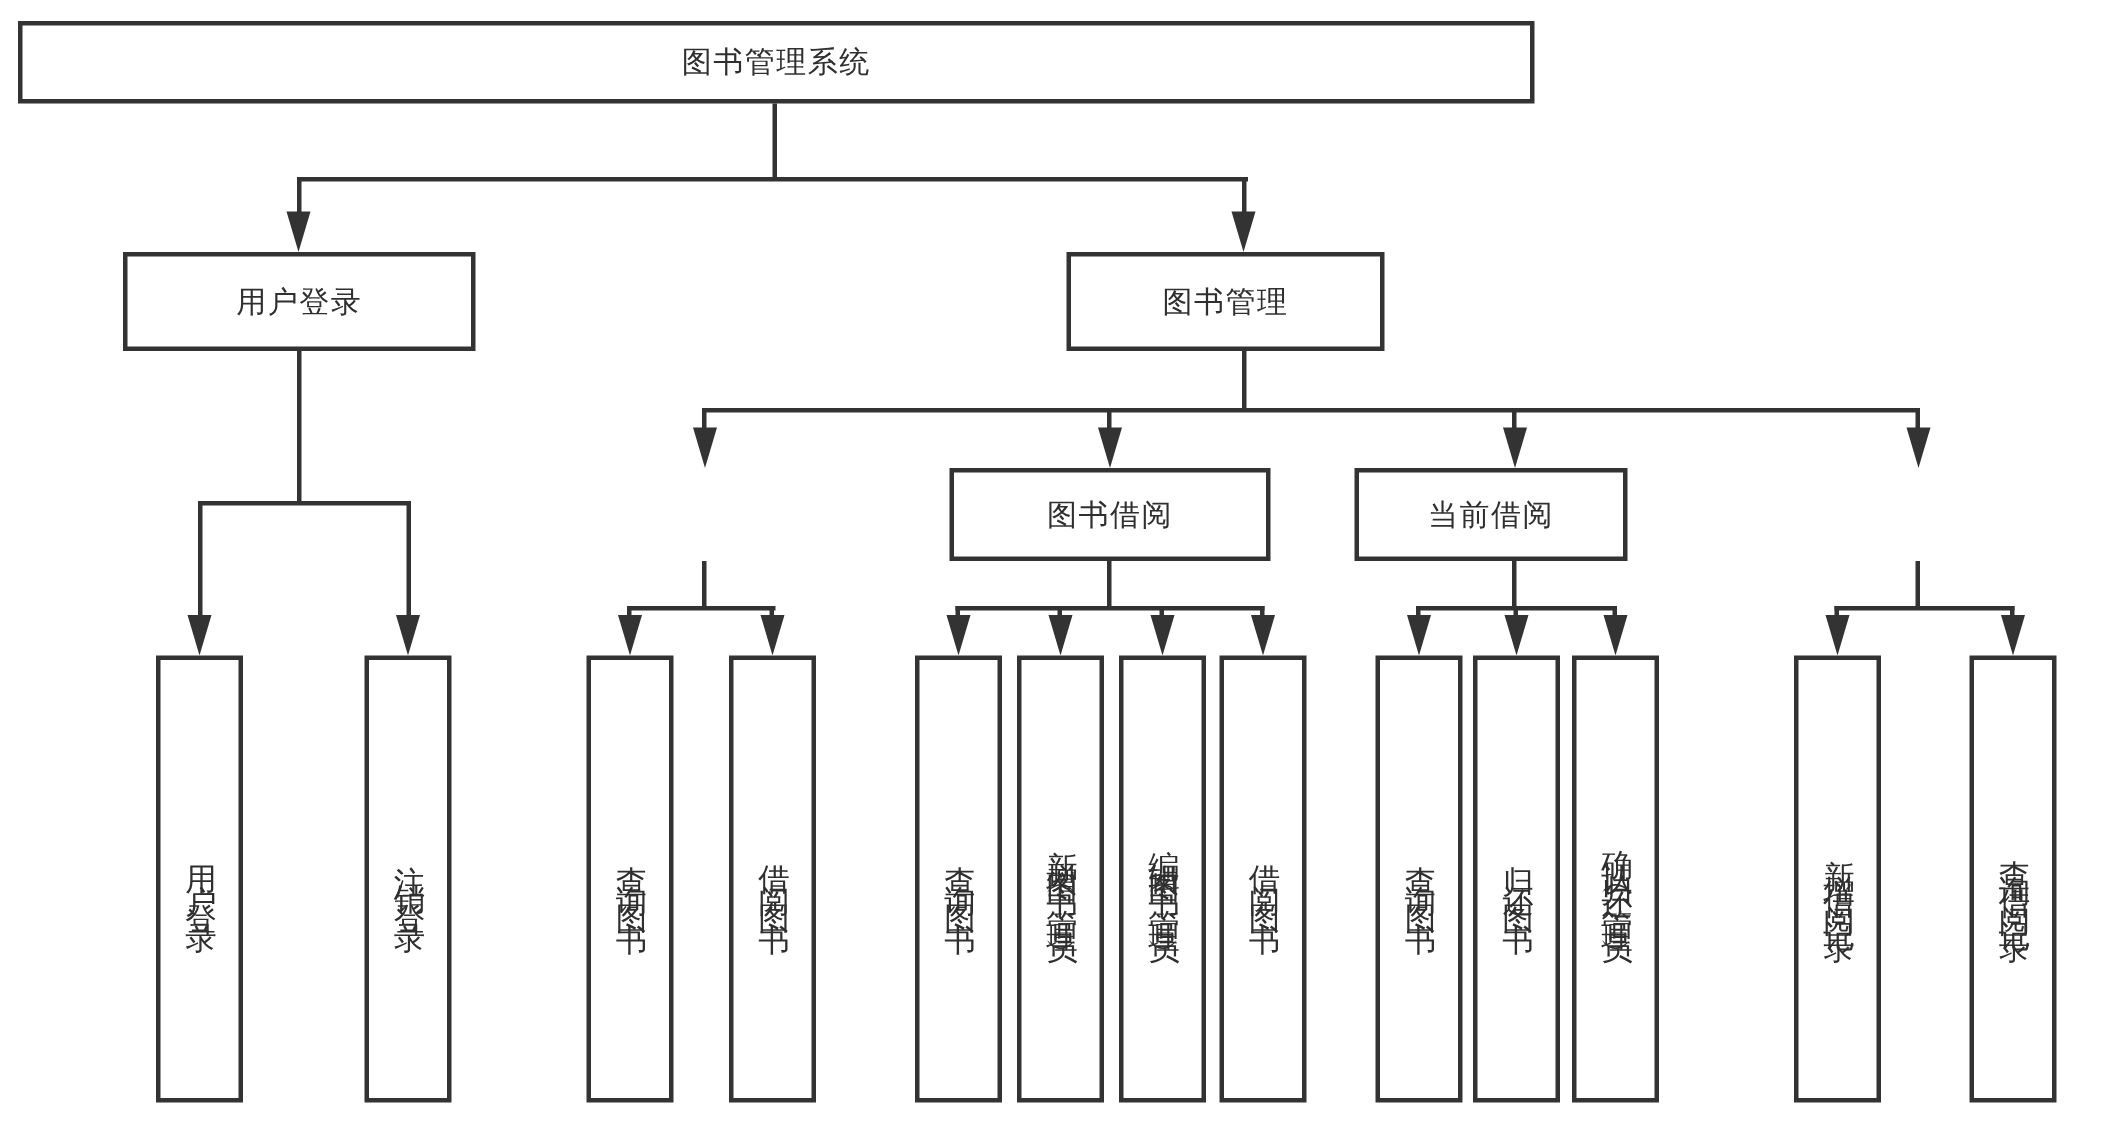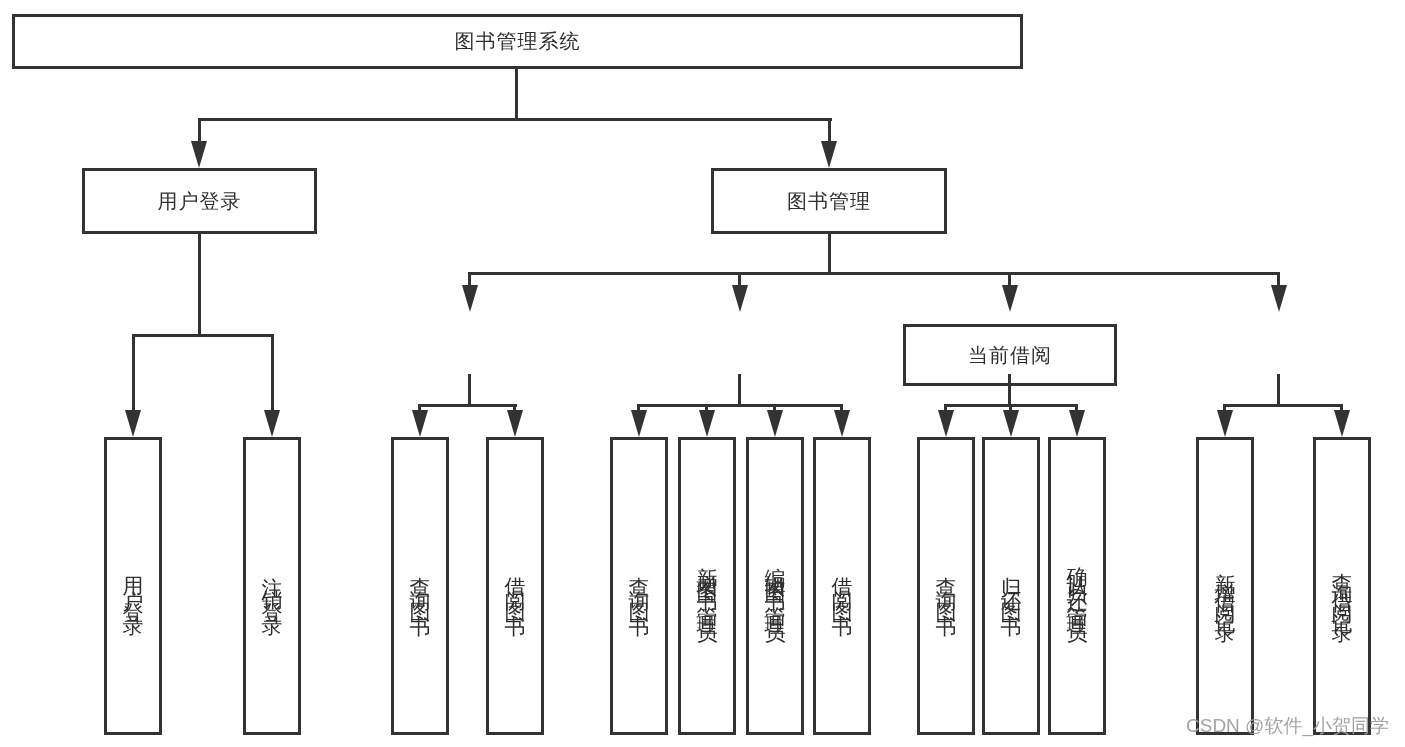--- a/index.html
+++ b/index.html
@@ -62,21 +62,21 @@
   <div class="vline" style="left:515px;top:69px;height:49px"></div>
   <div class="hline" style="left:198px;top:118px;width:634px"></div>
   <div class="vline" style="left:198px;top:118px;height:26px"></div>
   <div class="vline" style="left:828px;top:118px;height:26px"></div>
   <div class="arrow" style="left:191px;top:141px"></div>
   <div class="arrow" style="left:821px;top:141px"></div>
 
   <div class="box" style="left:82px;top:168px;width:235px;height:66px">
     <span>用户登录</span>
   </div>
-  <div class="box" style="left:711px;top:168px;width:236px;height:66px">
+  <div class="box" style="left:711px;top:168px;width:212px;height:66px">
     <span>图书管理</span>
   </div>
 
   <div class="vline" style="left:198px;top:234px;height:100px"></div>
   <div class="hline" style="left:132px;top:334px;width:142px"></div>
   <div class="vline" style="left:132px;top:334px;height:79px"></div>
   <div class="vline" style="left:271px;top:334px;height:79px"></div>
   <div class="arrow" style="left:125px;top:410px"></div>
   <div class="arrow" style="left:264px;top:410px"></div>
 
@@ -84,21 +84,24 @@
   <div class="hline" style="left:468px;top:272px;width:812px"></div>
   <div class="vline" style="left:468px;top:272px;height:15px"></div>
   <div class="vline" style="left:738px;top:272px;height:15px"></div>
   <div class="vline" style="left:1008px;top:272px;height:15px"></div>
   <div class="vline" style="left:1277px;top:272px;height:15px"></div>
   <div class="arrow" style="left:462px;top:285px"></div>
   <div class="arrow" style="left:732px;top:285px"></div>
   <div class="arrow" style="left:1002px;top:285px"></div>
   <div class="arrow" style="left:1271px;top:285px"></div>
 
-  <div class="box" style="left:903px;top:324px;width:214px;height:62px">
+  <div class="box" style="left:633px;top:312px;width:214px;height:62px">
+    <span>图书借阅</span>
+  </div>
+  <div class="box" style="left:903px;top:312px;width:182px;height:62px">
     <span>当前借阅</span>
   </div>
 
   <div class="vline" style="left:468px;top:374px;height:30px"></div>
   <div class="hline" style="left:418px;top:404px;width:99px"></div>
   <div class="vline" style="left:418px;top:404px;height:8px"></div>
   <div class="vline" style="left:513px;top:404px;height:8px"></div>
   <div class="arrow" style="left:412px;top:410px"></div>
   <div class="arrow" style="left:507px;top:410px"></div>
 
@@ -166,15 +169,14 @@
     <span>确认归还（管理员）</span>
   </div>
 
   <div class="box v ls6" style="left:1196px;top:437px;width:58px;height:298px">
     <span>新增借阅记录</span>
   </div>
   <div class="box v ls6" style="left:1313px;top:437px;width:58px;height:298px">
     <span>查询借阅记录</span>
   </div>
 
-  <div class="watermark">CSDN @软件_小贺同学</div>
 
 </div>
 
 </body></html>

